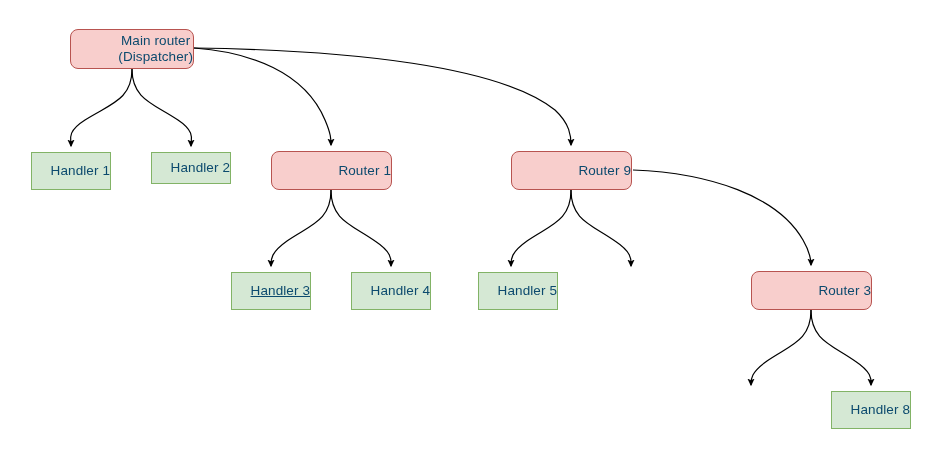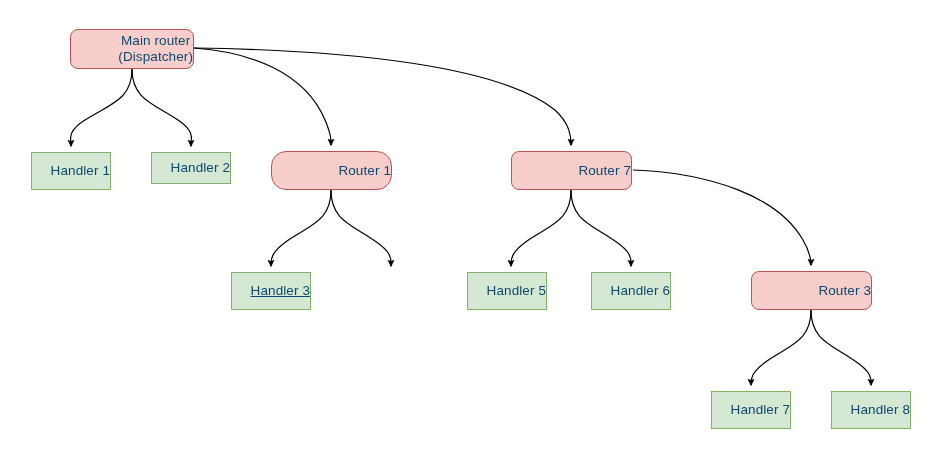--- a/index.html
+++ b/index.html
@@ -94,46 +94,43 @@
   </div>
 
   <div class="node node-handler" style="left:31px; top:152px; width:80px; height:38px;">
     <span class="node-label">Handler 1</span>
   </div>
 
   <div class="node node-handler" style="left:151px; top:152px; width:80px; height:32px;">
     <span class="node-label">Handler 2</span>
   </div>
 
-  <div class="node node-router" style="left:271px; top:151px; width:121px; height:39px;border-radius:15px;">
+  <div class="node node-router" style="left:271px; top:151px; width:121px; height:39px;">
     <span class="node-label">Router 1</span>
   </div>
 
   <div class="node node-router" style="left:511px; top:151px; width:121px; height:39px;">
-    <span class="node-label">Router 7</span>
+    <span class="node-label">Router 9</span>
   </div>
 
   <div class="node node-handler" style="left:231px; top:272px; width:80px; height:38px;text-decoration:underline;">
     <span class="node-label">Handler 3</span>
   </div>
 
+  <div class="node node-handler" style="left:351px; top:272px; width:80px; height:38px;">
+    <span class="node-label">Handler 4</span>
+  </div>
 
-  <div class="node node-handler" style="left:467px; top:272px; width:80px; height:38px;">
+  <div class="node node-handler" style="left:478px; top:272px; width:80px; height:38px;">
     <span class="node-label">Handler 5</span>
   </div>
 
-  <div class="node node-handler" style="left:591px; top:272px; width:80px; height:38px;">
-    <span class="node-label">Handler 6</span>
-  </div>
 
   <div class="node node-router" style="left:751px; top:271px; width:121px; height:39px;padding-left:23px;">
     <span class="node-label">Router 3</span>
   </div>
 
-  <div class="node node-handler" style="left:711px; top:391px; width:80px; height:38px;">
-    <span class="node-label">Handler 7</span>
-  </div>
 
   <div class="node node-handler" style="left:831px; top:391px; width:80px; height:38px;">
     <span class="node-label">Handler 8</span>
   </div>
 
 </div>
 
 </body></html>

